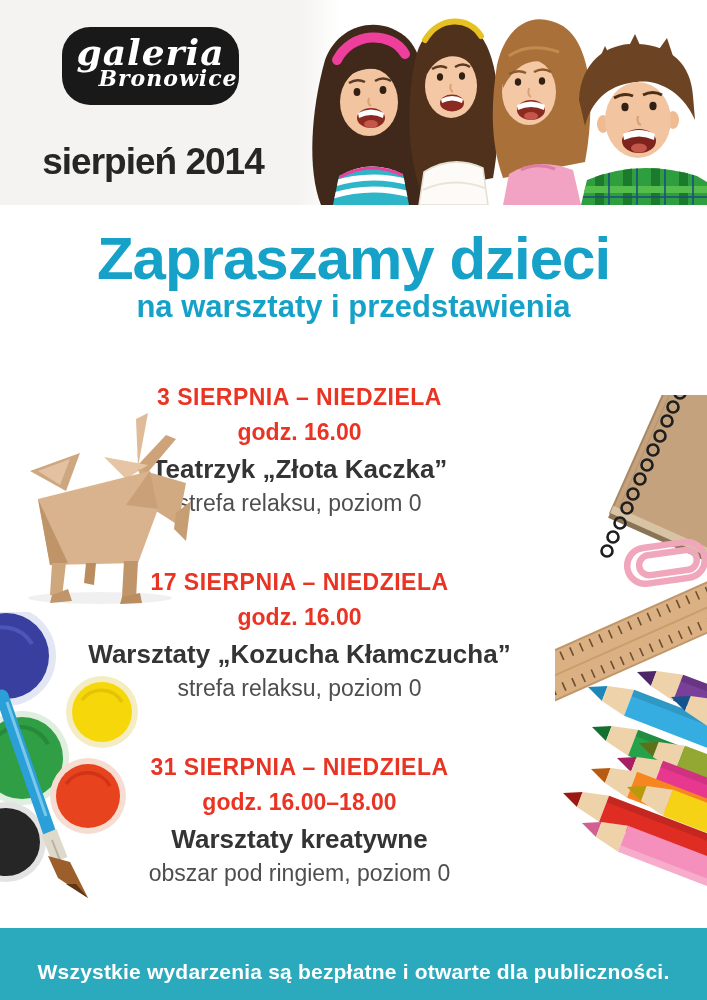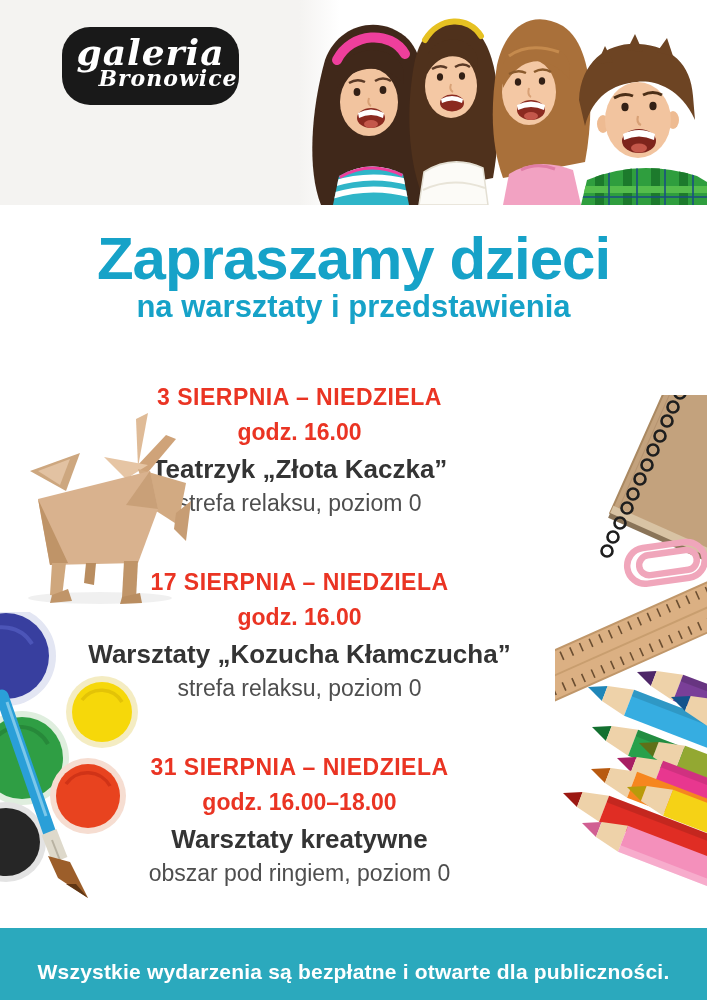--- a/index.html
+++ b/index.html
@@ -148,20 +148,21 @@
           <path d="M312,156 V208 M340,156 V208 M368,156 V208 M396,156 V208 M282,197 H410" stroke="#1b4e83" stroke-width="1.6"></path>
         </g>
       </g>
     </svg>
   </div>
 
   <div class="logo-box">
     <div class="logo-line1">galeria</div>
     <div class="logo-line2">Bronowice</div>
   </div>
+  <div class="month">sierpień 2014</div>
 
   <div class="hero-title">Zapraszamy dzieci</div>
   <div class="hero-sub">na warsztaty i przedstawienia</div>
 
   <div class="event event-1">
     <div class="event-date">3 SIERPNIA – NIEDZIELA</div>
     <div class="event-time">godz. 16.00</div>
     <div class="event-title">Teatrzyk „Złota Kaczka”</div>
     <div class="event-loc">strefa relaksu, poziom 0</div>
   </div>

